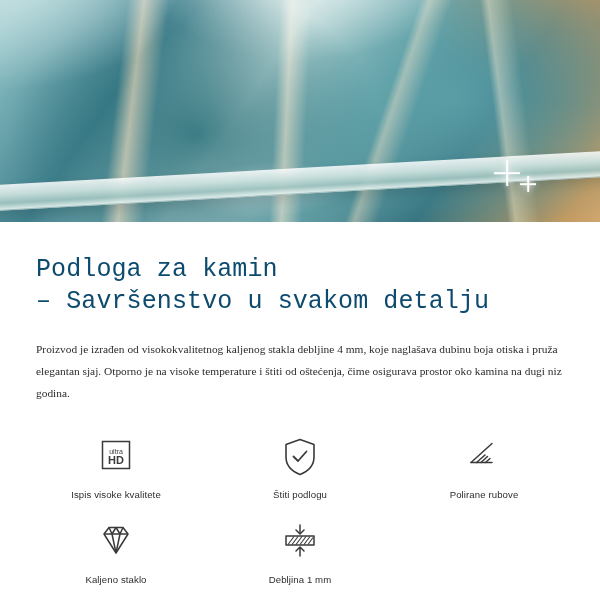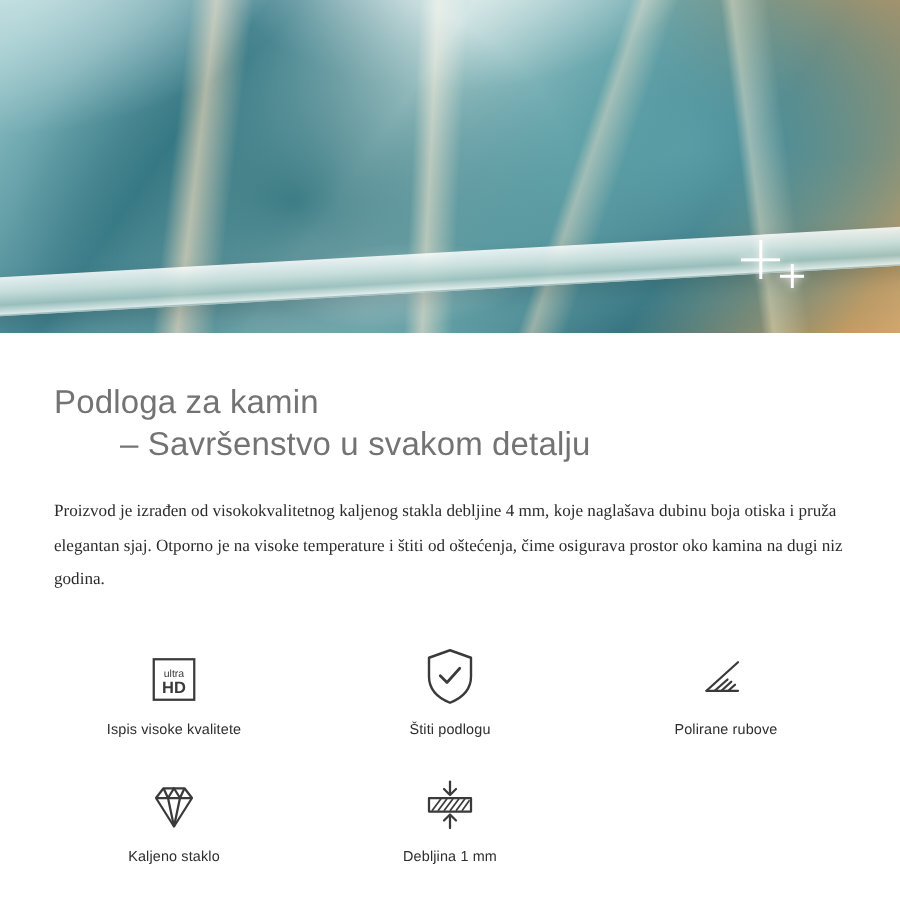--- a/index.html
+++ b/index.html
@@ -98,28 +98,29 @@
   .sparkle-b { left: 520px; top: 176px; width: 16px; height: 16px; }
   .sparkle-b::before { width: 16px; }
   .sparkle-b::after { height: 16px; }
 
   
   .content {
     padding: 18px 36px 0 36px;
   }
 
   .title {
-    font-size: 22px;
+    font-size: 25px;
     font-weight: 400;
     line-height: 1.28;
-    color: #737373;
+    color: #0c4a6e;
     margin: 14px 0 0 0;
     letter-spacing: 0.1px;
-  }
-  .title .line2 { display: block; margin-left: 44px; }
+    font-family: Liberation Mono, monospace;
+  }
+  .title .line2 { display: block; }
 
   .desc {
     margin: 20px 0 0 0;
     font-size: 11.4px;
     line-height: 1.95;
     color: #2b2b2b;
     max-width: 528px;
     font-family: Liberation Serif, serif;
   }
 
@@ -136,21 +137,21 @@
     display: flex;
     flex-direction: column;
     align-items: center;
     justify-content: flex-start;
     padding: 6px 4px 4px 4px;
   }
 
   .feature-icon {
     height: 46px;
     display: flex;
-    align-items: flex-end;
+    align-items: flex-start;
     justify-content: center;
   }
 
   .feature-label {
     margin-top: 8px;
     font-size: 9.6px;
     color: #2d2d2d;
     text-align: center;
     letter-spacing: 0.1px;
   }

